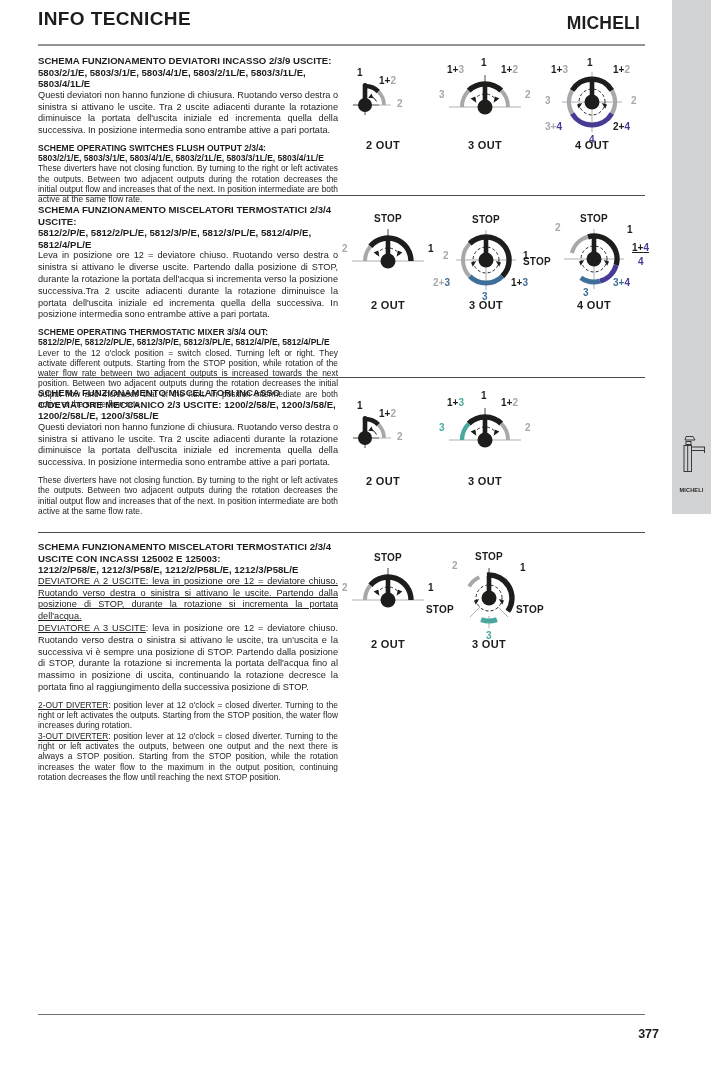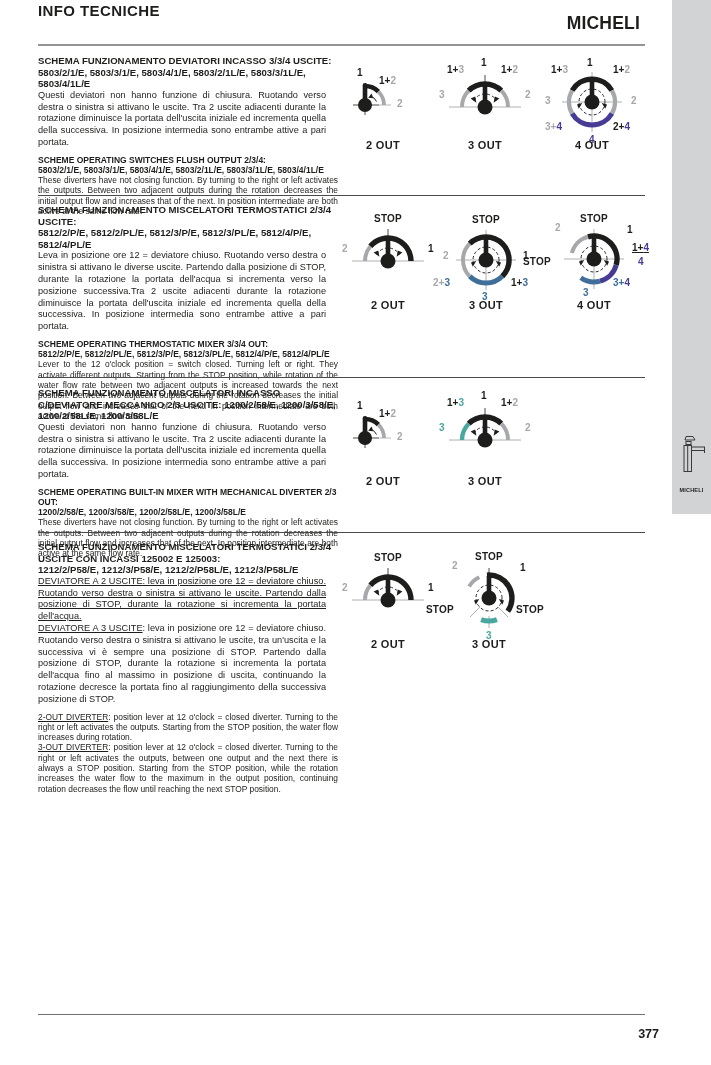--- a/index.html
+++ b/index.html
@@ -1,35 +1,35 @@
 <!DOCTYPE html>
 <html><head>
 <meta charset="utf-8">
 <style>
   html,body{margin:0;padding:0;background:#fff;}
   .page{position:relative;width:711px;height:1065px;background:#fff;overflow:hidden;
         font-family:"Liberation Sans",sans-serif;color:#1d1d1b;}
   
-  .hdr-left{position:absolute;left:38px;top:2px;font-size:15px;font-weight:bold;letter-spacing:.4px;}
+  .hdr-left{position:absolute;left:38px;top:8px;font-size:19px;font-weight:bold;letter-spacing:.4px;}
   .hdr-brand{position:absolute;right:71px;top:13px;font-size:17.5px;font-weight:bold;letter-spacing:.2px;}
   .hdr-rule{position:absolute;left:38px;top:44px;width:607px;height:2px;background:#929497;}
   .divider{position:absolute;left:38px;width:607px;height:1px;background:#4a4a4a;}
   .foot-rule{position:absolute;left:38px;top:1014px;width:607px;height:1px;background:#707070;}
   .page-num{position:absolute;right:52px;top:1027px;font-size:12.5px;font-weight:bold;}
   
   .sidebar{position:absolute;right:0;top:0;width:39px;height:514px;background:#d2d3d4;}
   .sidebar-icon{position:absolute;left:5px;top:432px;}
   .sidebar-brand{position:absolute;top:487px;left:0;width:100%;text-align:center;
                  font-size:5.5px;font-weight:bold;letter-spacing:.2px;color:#1d1d1b;}
   
   .section{position:absolute;left:38px;width:607px;}
   .text-col{position:absolute;left:0;top:0;width:300px;}
   .dial-col{position:absolute;left:302px;top:0;width:305px;height:100%;}
   .it-head{font-size:9.6px;font-weight:bold;line-height:11.6px;margin:0;}
-  .it-body{font-size:9.2px;line-height:11.8px;text-align:justify;margin:0 12px 6px 0;}
+  .it-body{font-size:9.2px;line-height:11.8px;text-align:justify;margin:0 0 6px 0;}
   .en-head{font-size:8.5px;font-weight:bold;line-height:10.2px;margin:0;}
   .en-body{font-size:8.4px;line-height:10.3px;text-align:justify;margin:0;}
   .u{text-decoration:underline;}
   
   .dial-group{position:absolute;}
   .dial{position:relative;}
   .dlabel{position:absolute;font-weight:bold;font-size:10px;line-height:10px;white-space:nowrap;color:#1d1d1b;}
   .stopl{letter-spacing:.2px;}
   .ctr{left:50%;transform:translateX(-50%);}
   .g{color:#a6a8ab;} .bl{color:#3f6f99;} .tl{color:#4aa79f;} .pu{color:#463c96;}
@@ -52,21 +52,21 @@
       <rect x="7" y="13.5" width="7.5" height="26" fill="none" stroke="#3a3a3a" stroke-width="1"></rect>
       <line x1="10.7" y1="13.5" x2="10.7" y2="39.5" stroke="#3a3a3a" stroke-width="1"></line>
       <rect x="14.5" y="15" width="13" height="3.5" fill="none" stroke="#3a3a3a" stroke-width="1"></rect>
       <line x1="27.5" y1="18.5" x2="27.5" y2="21" stroke="#3a3a3a" stroke-width="1"></line>
     </svg>
     <div class="sidebar-brand">MICHELI</div>
   </div>
 
   <div class="section" style="top:55px;height:140px;">
     <div class="text-col">
-      <p class="it-head"><span>SCHEMA FUNZIONAMENTO DEVIATORI INCASSO 3/3/4 USCITE:</span><br>
+      <p class="it-head"><span>SCHEMA FUNZIONAMENTO DEVIATORI INCASSO 2/3/9 USCITE:</span><br>
         <span>5803/2/1/E, 5803/3/1/E, 5803/4/1/E, 5803/2/1L/E, 5803/3/1L/E, 5803/4/1L/E</span></p>
       <p class="it-body">Questi deviatori non hanno funzione di chiusura. Ruotando verso destra o sinistra si attivano le uscite. Tra 2 uscite adiacenti durante la rotazione diminuisce la portata dell'uscita iniziale ed incrementa quella della successiva. In posizione intermedia sono entrambe attive a pari portata.</p>
       <p class="en-head"><span>SCHEME OPERATING SWITCHES FLUSH OUTPUT 2/3/4:</span><br>
         <span>5803/2/1/E, 5803/3/1/E, 5803/4/1/E, 5803/2/1L/E, 5803/3/1L/E, 5803/4/1L/E</span></p>
       <p class="en-body">These diverters have not closing function. By turning to the right or left activates the outputs. Between two adjacent outputs during the rotation decreases the initial output flow and increases that of the next. In position intermediate are both active at the same flow rate.</p>
     </div>
     <div class="dial-col">
 
       <div class="dial-group" style="left:11px;top:12px;width:64px;">
         <div class="dial">
@@ -226,22 +226,20 @@
       </div>
     </div>
   </div>
 
   <div class="divider" style="top:377px;"></div>
 
   <div class="section" style="top:387px;height:145px;">
     <div class="text-col">
       <p class="it-head">SCHEMA FUNZIONAMENTO MISCELATORI INCASSO C/DEVIATORE MECCANICO 2/3 USCITE: 1200/2/58/E, 1200/3/58/E, 1200/2/58L/E, 1200/3/58L/E</p>
       <p class="it-body">Questi deviatori non hanno funzione di chiusura. Ruotando verso destra o sinistra si attivano le uscite. Tra 2 uscite adiacenti durante la rotazione diminuisce la portata dell'uscita iniziale ed incrementa quella della successiva. In posizione intermedia sono entrambe attive a pari portata.</p>
-      <p class="en-head"><span>SCHEME OPERATING BUILT-IN MIXER WITH MECHANICAL DIVERTER 2/3 OUT:</span><br>
-        <span>1200/2/58/E, 1200/3/58/E, 1200/2/58L/E, 1200/3/58L/E</span></p>
       <p class="en-body">These diverters have not closing function. By turning to the right or left activates the outputs. Between two adjacent outputs during the rotation decreases the initial output flow and increases that of the next. In position intermediate are both active at the same flow rate.</p>
     </div>
     <div class="dial-col">
 
       <div class="dial-group" style="left:11px;top:13px;width:64px;">
         <div class="dial">
           <svg width="46" height="42" viewBox="0 0 46 42" style="position:absolute;left:2px;top:8px;">
             <line x1="0" y1="30" x2="26" y2="30" stroke="#1d1d1b" stroke-width="0.8"></line>
             <line x1="26" y1="30" x2="38" y2="30" stroke="#a6a8ab" stroke-width="0.8"></line>
             <line x1="12" y1="20" x2="12" y2="40" stroke="#1d1d1b" stroke-width="0.8"></line>

